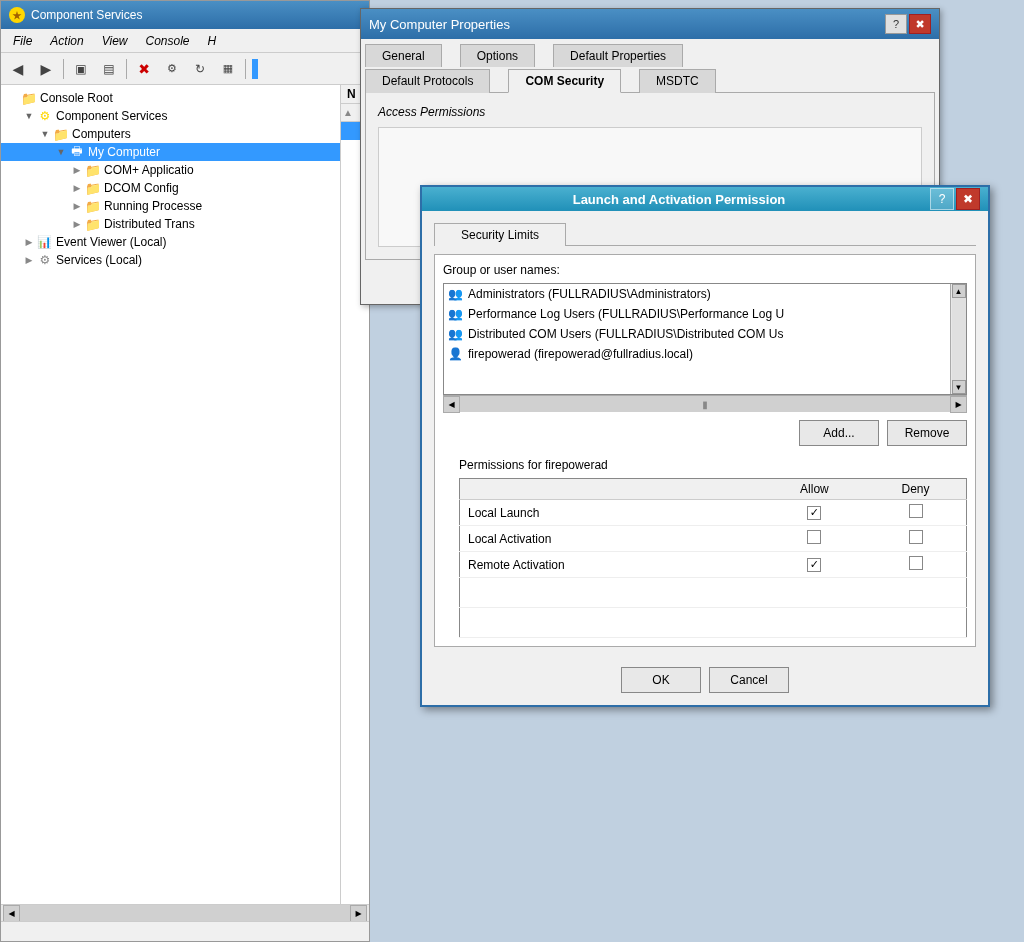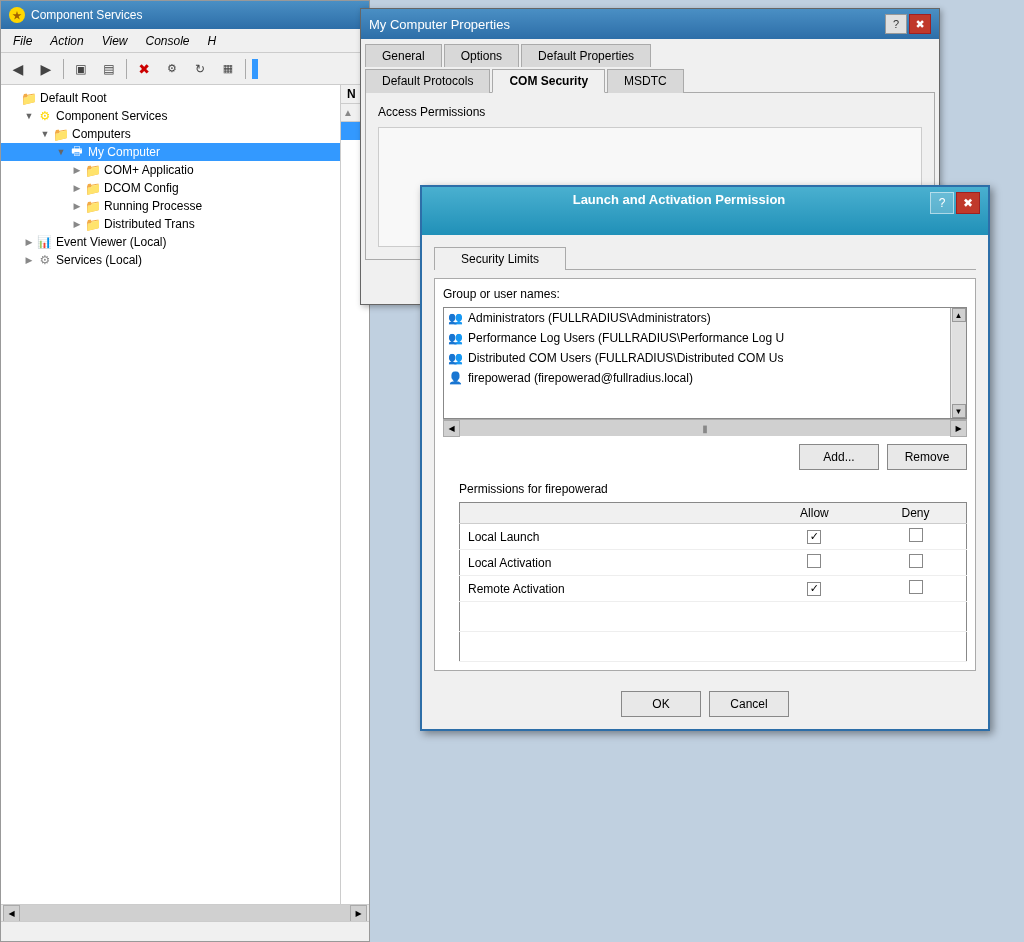--- a/index.html
+++ b/index.html
@@ -210,21 +210,21 @@
     .tabs-row {
       display: flex;
       gap: 0;
     }
 
     .tab {
       padding: 4px 16px;
       background: #d8d8d8;
       border: 1px solid #aaa;
       border-bottom: none;
-      margin-right: 2px;
+      margin-right: 18px;
       cursor: pointer;
       font-size: 12px;
       position: relative;
       top: 1px;
     }
     .tab.active {
       background: #f0f0f0;
       border-bottom: 1px solid #f0f0f0;
       font-weight: bold;
       z-index: 2;
@@ -236,20 +236,21 @@
       margin: 0 4px 4px 4px;
       padding: 12px;
     }
 
     .access-permissions-label {
       font-size: 12px;
       margin-bottom: 8px;
       color: #000;
       font-weight: normal;
       text-align: left;
+      font-style: italic;
     }
 
     .dialog-footer {
       display: flex;
       justify-content: center;
       gap: 8px;
       padding: 6px 8px 8px 8px;
     }
 
     .dialog-btn {
@@ -270,21 +271,22 @@
       border: 2px solid #2d6ea8;
       box-shadow: 3px 3px 8px rgba(0,0,0,0.4);
       z-index: 10;
     }
 
     .launch-titlebar {
       background: linear-gradient(to bottom, #4ab0d0, #2090b8);
       color: white;
       padding: 5px 8px;
       display: flex;
-      height: 48px;
+      align-items: center;
+      height: 24px;
     }
 
     .launch-title-text {
       flex: 1;
       font-size: 13px;
       font-weight: bold;
       text-align: center;
     }
 
     .launch-title-btn {
@@ -505,21 +507,21 @@
 
   <div class="mmc-content">
     <div class="tree-pane">
 
       <div class="tree-item">
         <span class="tree-indent" style="width:4px;"></span>
         <span class="tree-expander"></span>
         <span class="tree-icon">
             <span style="color:#e8c060; font-size:13px;">📁</span>
           </span>
-        <span class="tree-label">Default Root</span>
+        <span class="tree-label">Console Root</span>
       </div>
 
       <div class="tree-item">
         <span class="tree-indent" style="width:20px;"></span>
         <span class="tree-expander" style="font-size:9px;">▼</span>
         <span class="tree-icon">
             <span style="color:#ffd700; font-size:12px;">⚙</span>
           </span>
         <span class="tree-label">Component Services</span>
       </div>

